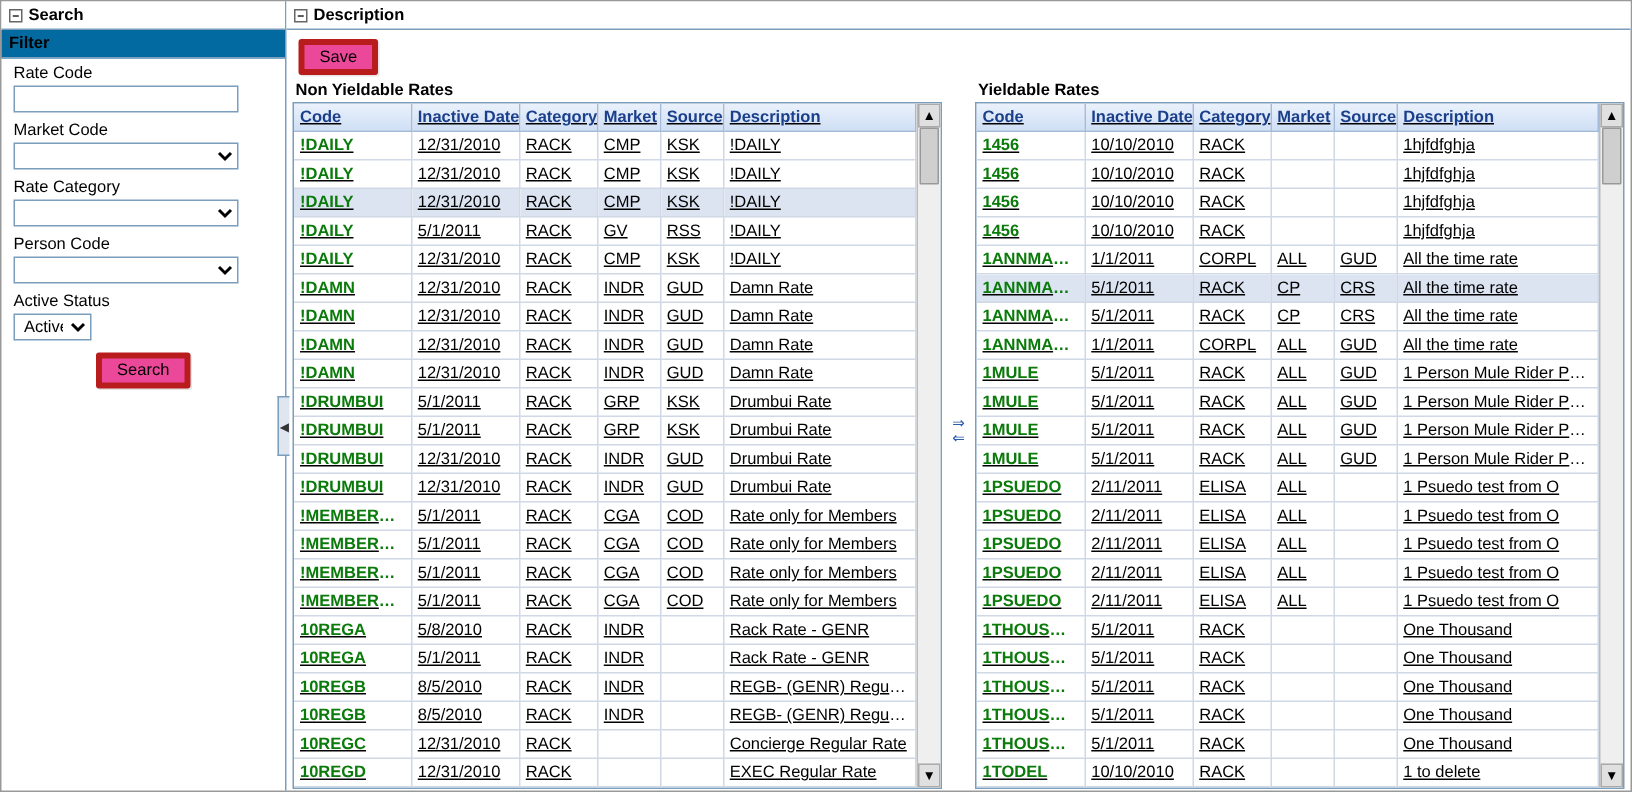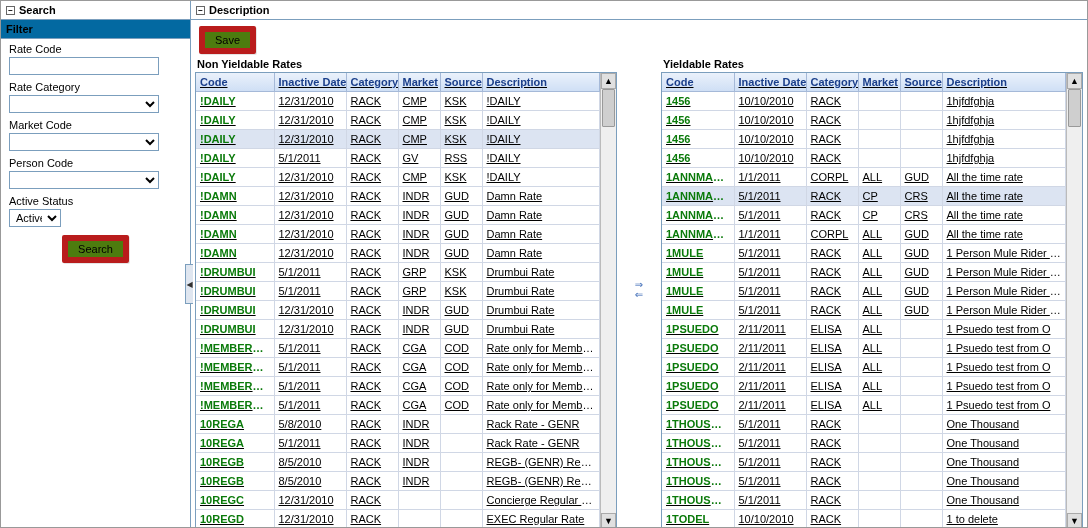--- a/index.html
+++ b/index.html
@@ -44,28 +44,28 @@
   font-size: 11px;
   border: 1px solid #7b9ebd;
   height: 18px;
   padding: 0 2px;
   background: #fff;
 }
 .search-btn-wrap { text-align: center; margin-top: 8px; }
 .btn {
   font-size: 11px;
   padding: 2px 10px;
-  border: 6px solid #b91c1c;
-  background: #4d7c0f;
+  border: 4px solid #b91c1c;
+  background: #ec4899;
   border-radius: 2px;
   cursor: pointer;
   box-shadow: 1px 1px 0 rgba(0,0,0,0.1);
 }
 .save-bar { padding: 6px 8px 2px; }
-.tables-wrap { flex: 1; display: flex; padding: 0 4px 4px; gap: 15px; overflow: hidden; align-items: flex-start; }
+.tables-wrap { flex: 1; display: flex; padding: 0 4px 4px; gap: 4px; overflow: hidden; align-items: flex-start; }
 .table-block { flex: 1; display: flex; flex-direction: column; min-width: 0; }
 .table-title { font-weight: bold; padding: 2px 0 2px 2px; }
 .table-container {
   border: 1px solid #7b9ebd;
   overflow: hidden;
   position: relative;
   display: flex;
 }
 .grid { flex: 1; overflow: hidden; text-decoration: underline; }
 .grid table { width: 100%; border-collapse: collapse; table-layout: fixed; }
@@ -143,25 +143,25 @@
       <span class="collapse-icon">−</span>
       <span>Search</span>
     </div>
     <div class="filter-header">Filter</div>
     <div class="filter-body">
       <div class="field">
         <label class="field-label">Rate Code</label>
         <input type="text" value="" style="">
       </div>
       <div class="field">
+        <label class="field-label">Market Code</label>
+        <select><option></option></select>
+      </div>
+      <div class="field">
         <label class="field-label">Rate Category</label>
-        <select><option></option></select>
-      </div>
-      <div class="field">
-        <label class="field-label">Market Code</label>
         <select><option></option></select>
       </div>
       <div class="field">
         <label class="field-label">Person Code</label>
         <select><option></option></select>
       </div>
       <div class="field">
         <label class="field-label">Active Status</label>
         <select style="width:52px">
           <option>Active</option>

